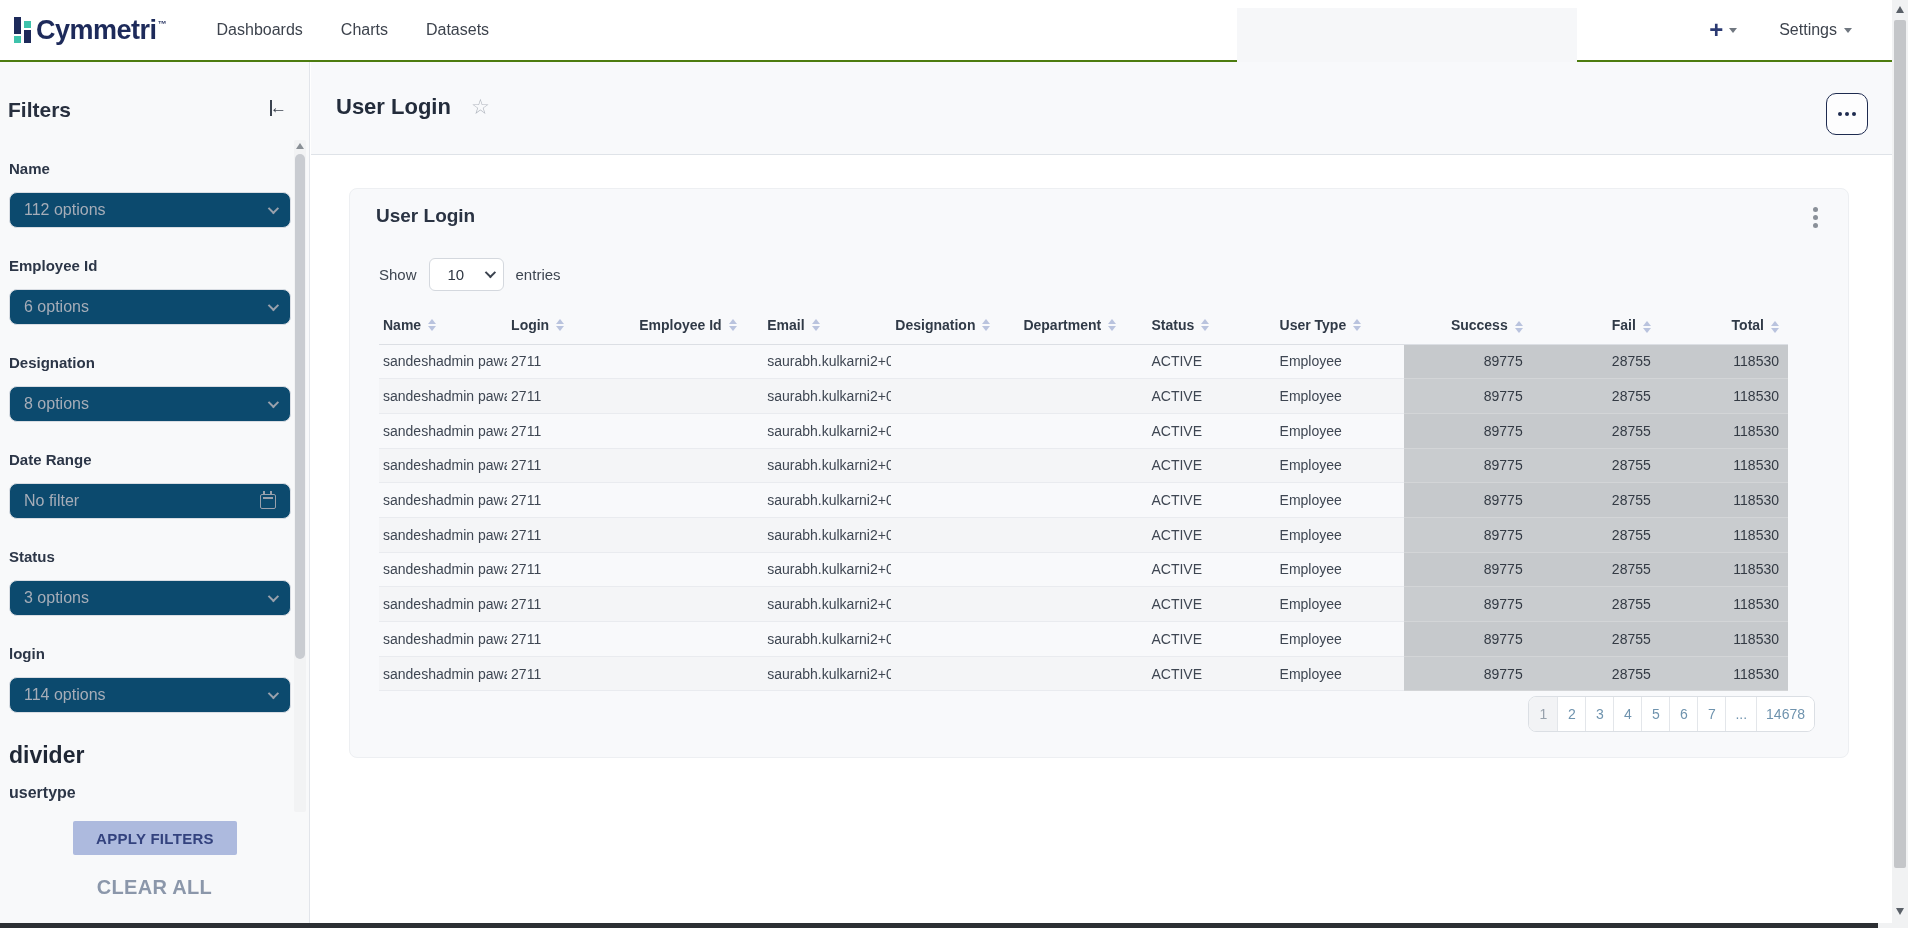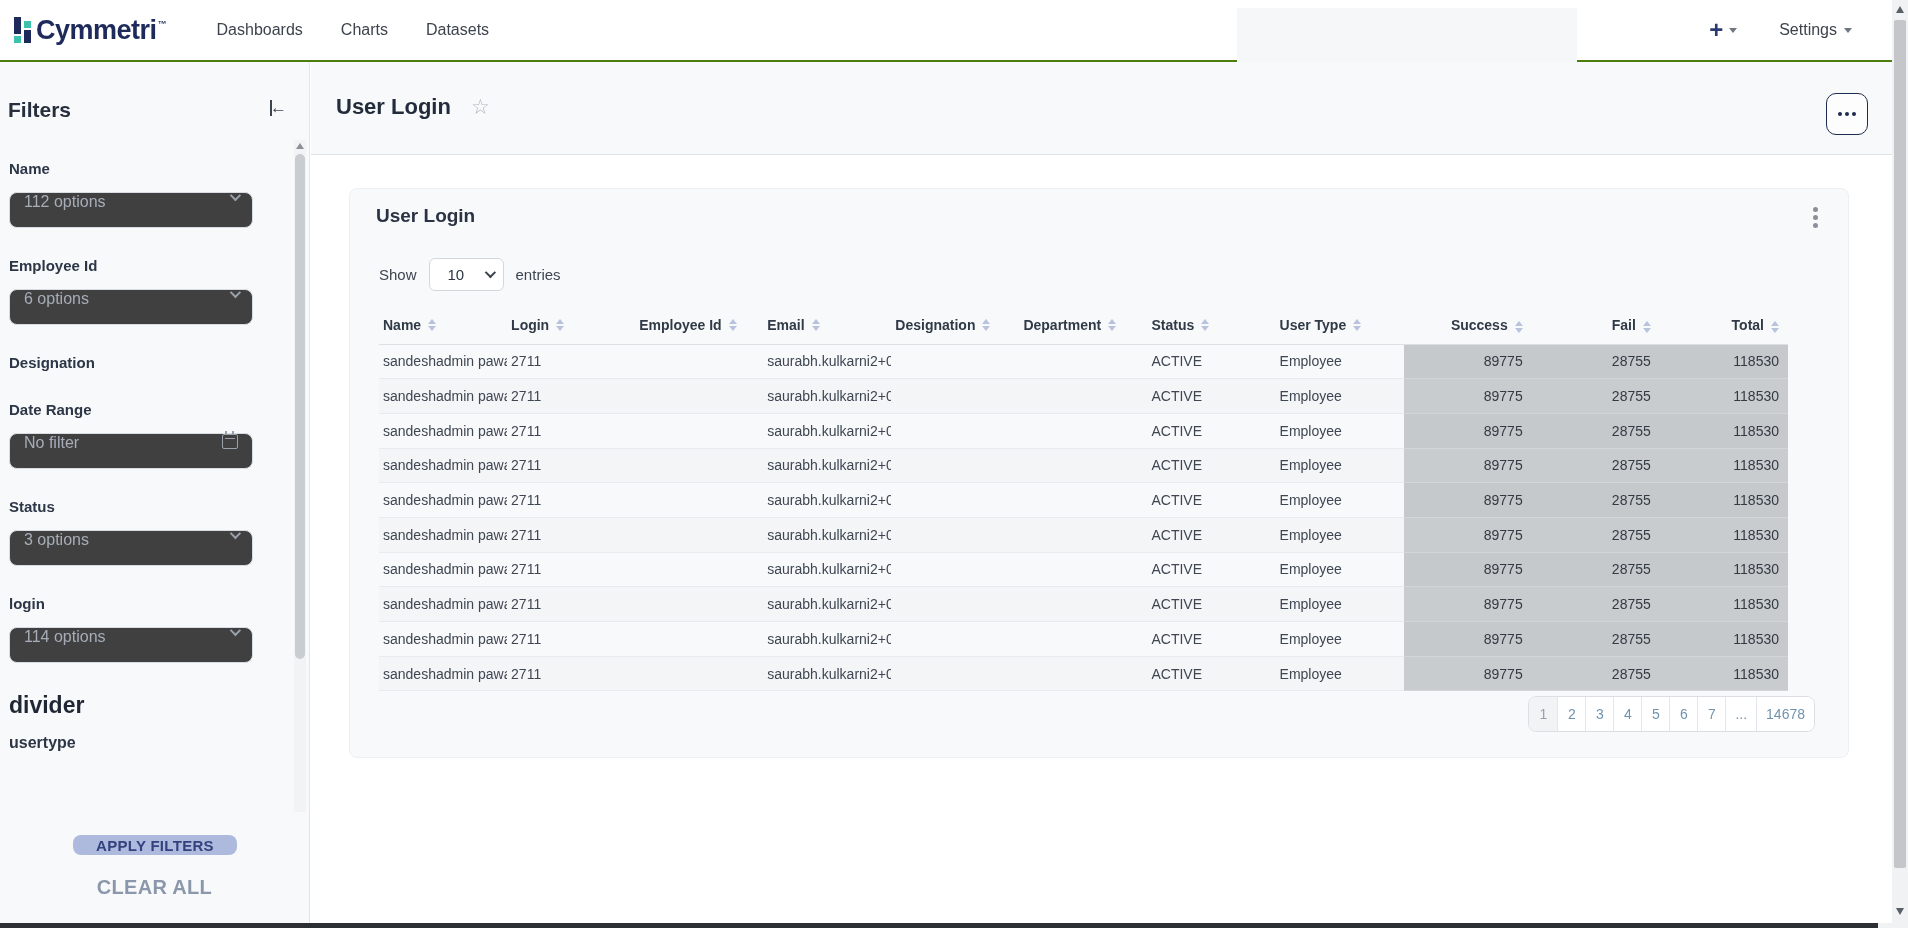--- a/index.html
+++ b/index.html
@@ -35,34 +35,34 @@
   .sidebar { position:absolute; top:62px; left:0; width:310px; bottom:0; background:#f8f9fa;
              border-right:1px solid #e2e5ea; z-index:4; }
   .sidebar-head { position:absolute; top:12px; left:0; right:0; height:72px; }
   .sidebar-title { position:absolute; left:8px; top:24px; font-size:21px; font-weight:bold; color:#272f3e; }
   .collapse-btn { position:absolute; right:22px; top:26px; display:flex; align-items:center; cursor:pointer; }
   .collapse-bar { width:2px; height:16px; background:#3c4450; margin-right:-2px; }
   .collapse-arrow { font-size:17px; color:#3c4450; line-height:16px; }
   .sidebar-scroll { position:absolute; top:78px; left:0; right:18px; bottom:110px; padding:20px 0 0 9px; overflow:hidden; }
   .field { margin-bottom:29px; }
   .field-label { font-size:15px; font-weight:bold; color:#2c3647; height:18px; margin-bottom:14px; }
-  .select { width:244px; height:36px; background:#404040; border:1px solid #d9dde3; border-radius:8px;
-            display:flex; align-items:flex-start; padding:0 14px; cursor:pointer; }
+  .select { width:282px; height:36px; background:#0c4a6e; border:1px solid #d9dde3; border-radius:8px;
+            display:flex; align-items:center; padding:0 14px; cursor:pointer; }
   .select .placeholder { font-size:16px; color:#a6adb8; flex:1; }
   .chev { width:8px; height:8px; border-right:2px solid #9aa1ac; border-bottom:2px solid #9aa1ac;
           transform:rotate(45deg) translateY(-2px); }
   .cal-icon { width:16px; height:15px; border:1.5px solid #9aa1ac; border-radius:2px; position:relative; }
   .cal-icon::before { content:""; position:absolute; left:2px; right:2px; top:2.5px; height:1.5px; background:#9aa1ac; }
   .cal-icon::after { content:""; position:absolute; top:-4px; left:2px; width:2px; height:3px; background:#9aa1ac;
                      box-shadow:7px 0 0 #9aa1ac; }
   .divider-heading { font-size:23px; font-weight:bold; color:#1f2735; margin:26px 0 15px 0; }
   .usertype-label { font-size:16px; font-weight:bold; color:#2c3647; margin-bottom:16px; }
   .sidebar-footer { position:absolute; left:0; right:0; bottom:0; height:0; }
-  .apply-btn { position:absolute; left:73px; bottom:73px; width:164px; height:20px; background:#adbade;
-               border:none; border-radius:8px; font-family:inherit; font-size:15px; font-weight:bold;
+  .apply-btn { position:absolute; left:73px; bottom:73px; width:164px; height:34px; background:#adbade;
+               border:none; border-radius:2px; font-family:inherit; font-size:15px; font-weight:bold;
                color:#33427e; letter-spacing:0.3px; cursor:pointer; }
   .clear-btn { position:absolute; left:0; right:0; bottom:29px; text-align:center; font-size:20px;
                font-weight:bold; color:#8b97aa; letter-spacing:0.3px; cursor:pointer; }
   .side-scrollbar { position:absolute; top:78px; right:3px; width:12px; height:672px; background:#f2f3f4; border-radius:2px; }
   .side-scroll-up { position:absolute; top:3px; left:2px; width:0; height:0; border-left:4px solid transparent;
                     border-right:4px solid transparent; border-bottom:6px solid #8a9096; }
   .side-scroll-thumb { position:absolute; top:14px; left:1px; width:10px; height:505px; background:#c9ccd1; border-radius:5px; }
 
   
   .main { position:absolute; top:62px; left:311px; right:16px; bottom:5px; background:#fff; overflow:hidden; }
@@ -181,20 +181,24 @@
         </div>
         <div class="field">
           <div class="field-label">Employee Id</div>
           <div class="select">
             <span class="placeholder">6 options</span>
             <span class="chev"></span>
           </div>
         </div>
         <div class="field">
           <div class="field-label">Designation</div>
+          <div class="select">
+            <span class="placeholder">8 options</span>
+            <span class="chev"></span>
+          </div>
         </div>
         <div class="field">
           <div class="field-label">Date Range</div>
           <div class="select">
             <span class="placeholder">No filter</span>
             <span class="cal-icon"></span>
           </div>
         </div>
         <div class="field">
           <div class="field-label">Status</div>

